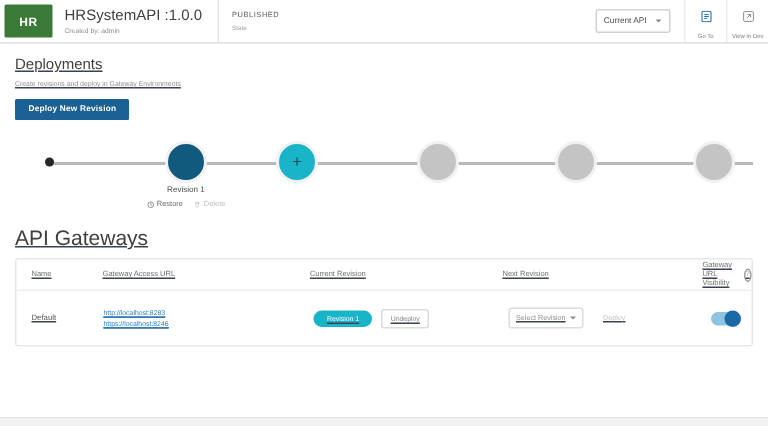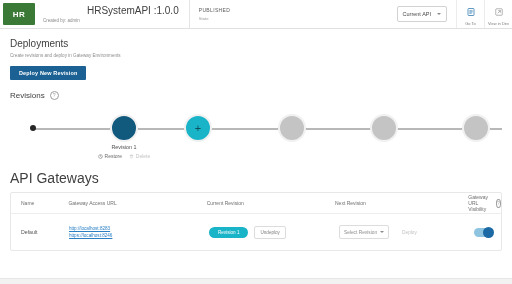--- a/index.html
+++ b/index.html
@@ -45,21 +45,20 @@
     justify-content: center;
     padding-left: 8px;
     padding-right: 10px;
     border-right: 1px solid #e4e4e4;
   }
   .api-title {
     font-size: 10px;
     color: #404040;
     line-height: 11px;
     white-space: nowrap;
-    margin-left: 44px;
   }
   .api-subtitle {
     font-size: 4.5px;
     color: #8a8a8a;
     line-height: 7px;
     margin-top: 1px;
   }
   .state-block {
     display: flex;
     flex-direction: column;
@@ -114,21 +113,21 @@
     height: 100%;
   }
   .hdr-action .ic { color: #1b6aa5; }
   .hdr-action .lbl {
     font-size: 4px;
     color: #7d7d7d;
     white-space: nowrap;
   }
 
   
-  .content { padding: 0 10px; }
+  .content { padding: 0 10px; text-decoration: underline; }
 
   .section-title {
     font-size: 10px;
     color: #3f3f3f;
     margin-top: 9px;
     line-height: 12px;
   }
   .section-sub {
     font-size: 4.6px;
     color: #8d8d8d;
@@ -401,24 +400,20 @@
   </div>
 </div>
 
 <div class="content">
 
   <div class="section-title">Deployments</div>
   <div class="section-sub">Create revisions and deploy in Gateway Environments</div>
 
   <button class="primary-btn">Deploy New Revision</button>
 
-  <div class="sub-head">
-    <span>Revisions</span>
-    <span class="help-icon">?</span>
-  </div>
 
   
   <div class="timeline">
     <div class="tl-line"></div>
     <div class="tl-dot"></div>
 
     <div style="position:absolute; left:74px; top:0; width:80px;">
       <div class="node active" style="position:absolute; left:26px;"></div>
       <div class="node-label">Revision 1</div>
       <div class="node-actions">

